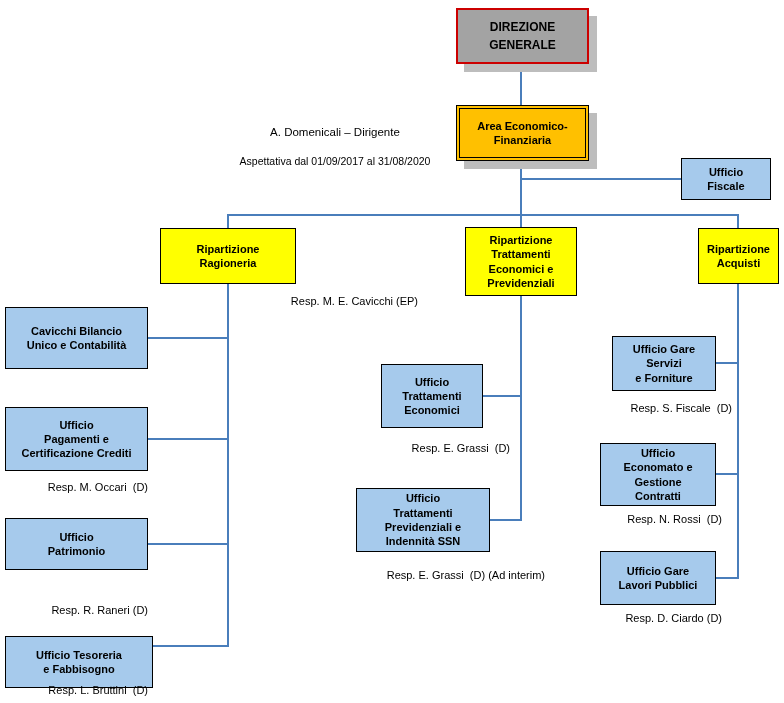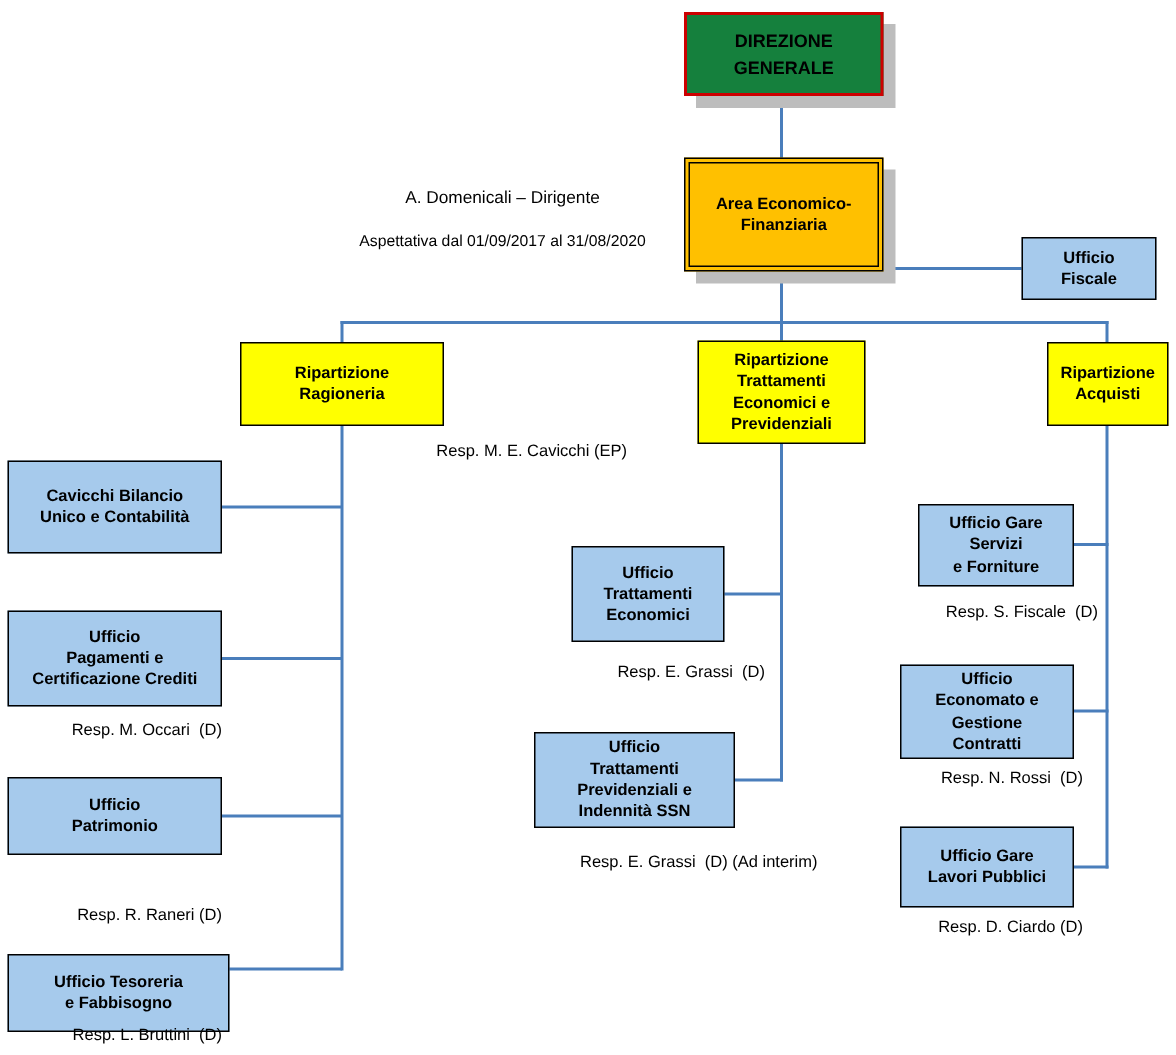--- a/index.html
+++ b/index.html
@@ -9,21 +9,21 @@
 
   
   .hline,.vline{position:absolute;background:#4A7EBB}
   .hline{height:2px}
   .vline{width:2px}
 
   
   .box{position:absolute;display:flex;align-items:center;justify-content:center;
        text-align:center;border:1px solid #000;background:#fff}
   .lbl{white-space:pre-line;font-weight:bold;font-size:11px;line-height:1.3;display:block;width:100%}
-  .direzione{background:#15803d;border:2px solid #CC0000}
+  .direzione{background:#a3a3a3;border:2px solid #CC0000}
   .direzione .lbl{font-size:12px;line-height:1.5}
   .area{background:#FFC000;border:4px double #000}
   .shadowed{box-shadow:8px 8px 0 #BDBDBD}
   .ripartizione{background:#FFFF00}
   .ufficio{background:#A6CAEC}
 
   
   .resp{position:absolute;font-size:11px;text-align:right;white-space:pre}
   .note-block{position:absolute;text-align:center}
   .note-name{font-size:11.5px;font-weight:normal}
@@ -55,21 +55,21 @@
   <div class="vline" style="left:737px;top:283px;height:296px"></div>
   <div class="hline" style="left:715px;top:362px;width:24px"></div>
   <div class="hline" style="left:715px;top:473px;width:24px"></div>
   <div class="hline" style="left:715px;top:577px;width:24px"></div>
 
   <div class="box direzione shadowed" style="left:456px;top:8px;width:133px;height:56px">
     <span class="lbl">DIREZIONE
 GENERALE</span>
   </div>
 
-  <div class="box area shadowed" style="left:456px;top:105px;width:133px;height:76px">
+  <div class="box area shadowed" style="left:456px;top:105px;width:133px;height:56px">
     <span class="lbl">Area Economico-
 Finanziaria</span>
   </div>
 
   <div class="note-block" style="left:215px;top:126px;width:240px">
     <div class="note-name">A. Domenicali – Dirigente</div>
     <div class="note-sub">Aspettativa dal 01/09/2017 al 31/08/2020</div>
   </div>
 
   <div class="box ufficio" style="left:681px;top:158px;width:90px;height:42px">

